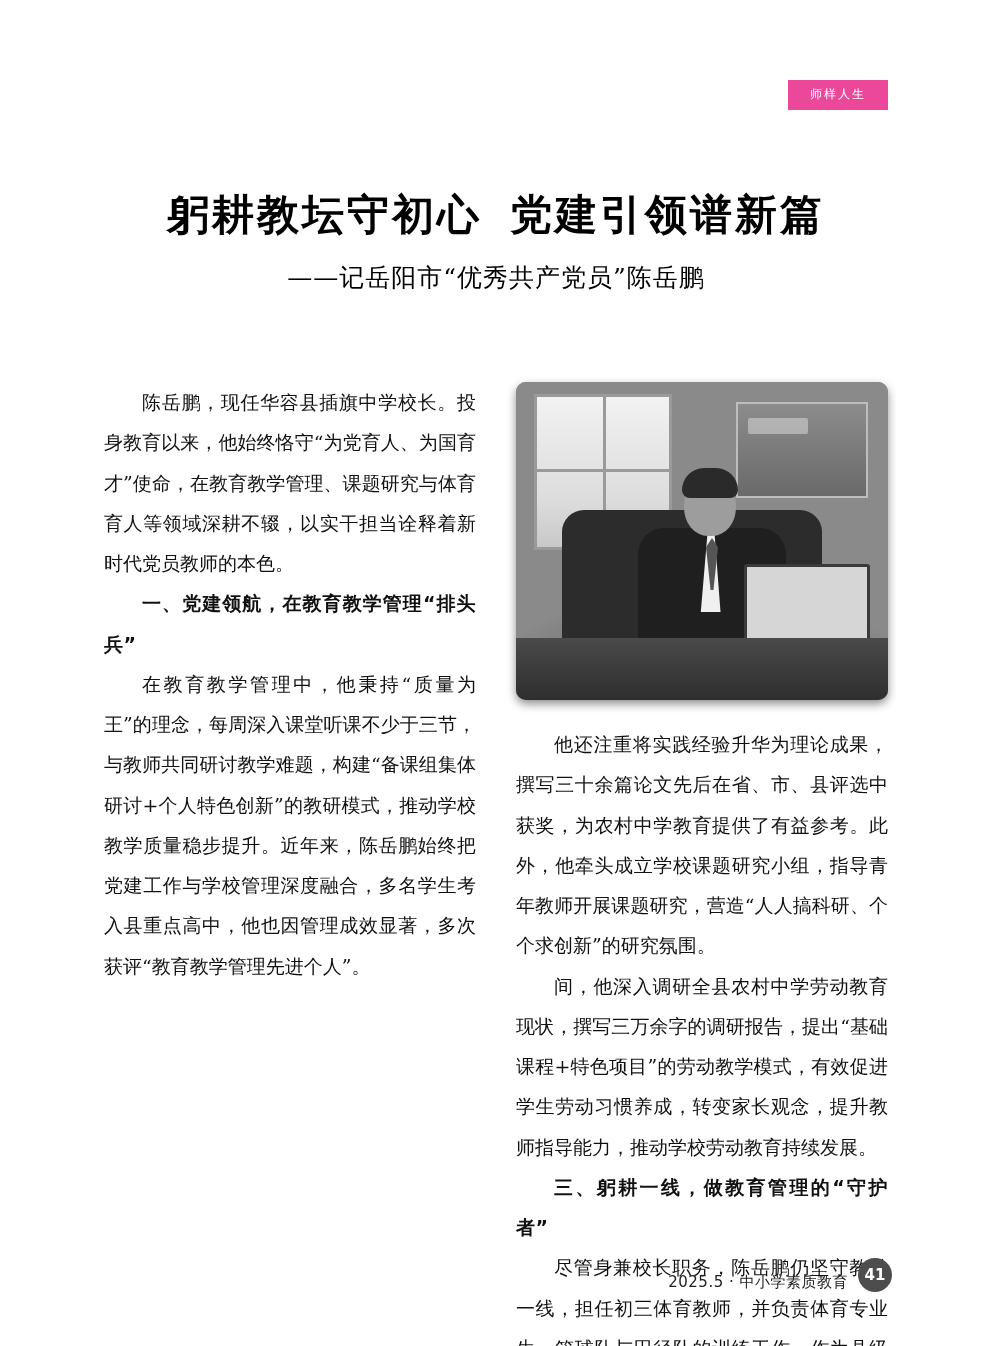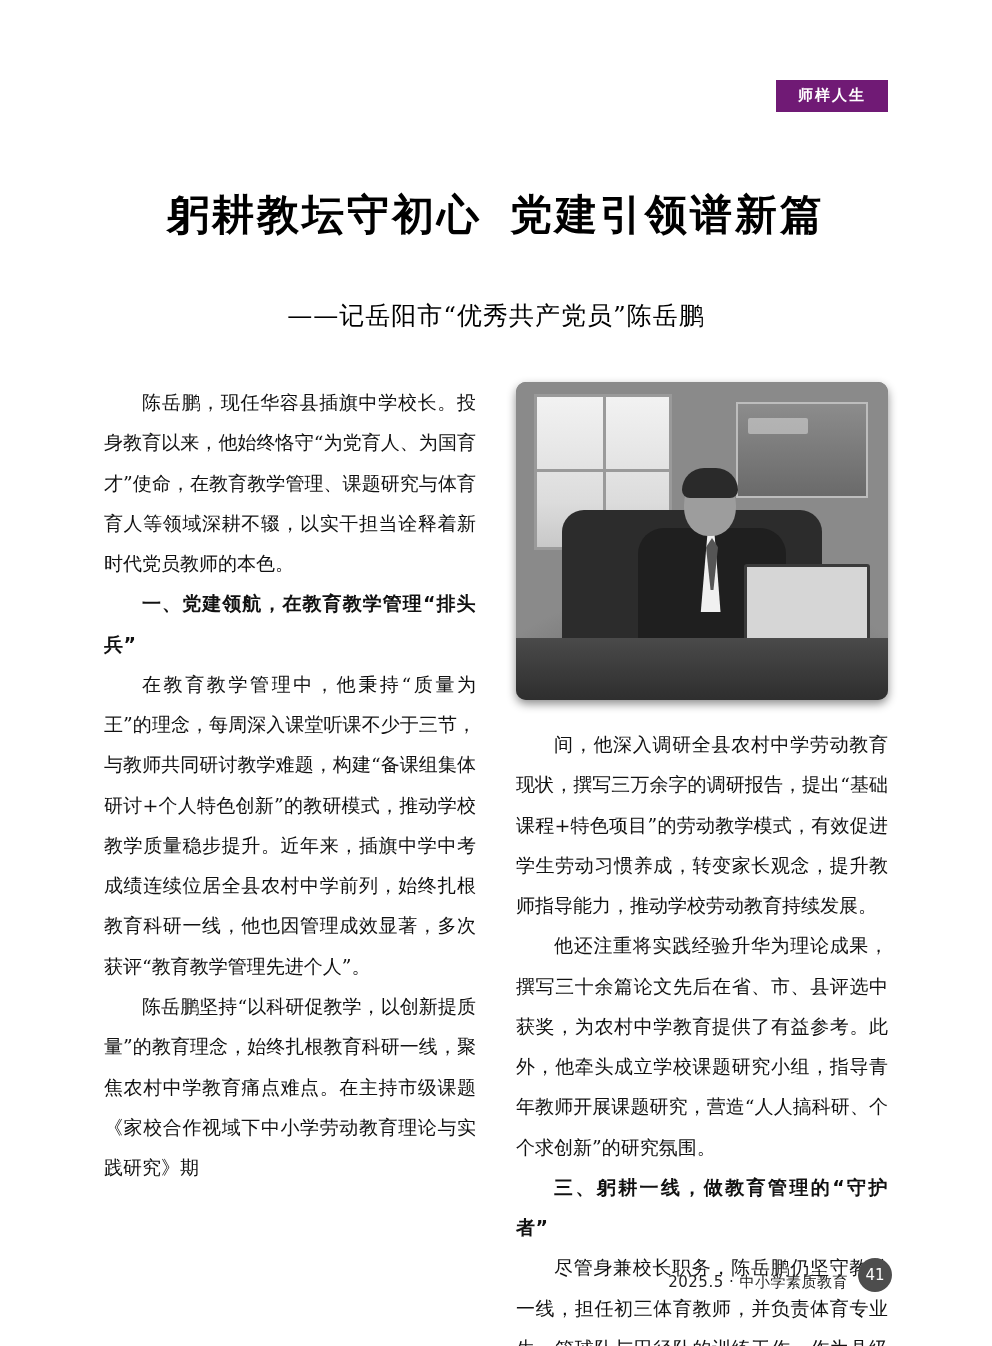--- a/index.html
+++ b/index.html
@@ -14,27 +14,26 @@
     font-family: "DejaVu Serif", "Liberation Serif", serif;
     color: #111;
     overflow: hidden;
   }
 
   
   .header-band {
     position: absolute;
     top: 80px;
     right: 104px;
-    background: #701a75;
+    background: #ec4899;
     color: #ffffff;
-    font-size: 15px;
+    font-size: 12px;
     letter-spacing: 2px;
     padding: 6px 22px 7px 22px;
     font-family: "DejaVu Sans", "Liberation Sans", sans-serif;
-    font-weight: bold;
   }
 
   
   .title-wrap {
     position: absolute;
     top: 180px;
     left: 0;
     width: 992px;
     text-align: center;
   }
@@ -45,21 +44,21 @@
     color: #000;
     font-family: "DejaVu Sans", "Liberation Sans", sans-serif;
     line-height: 1.3;
     margin-top: 8px;
   }
   .main-title .gap {
     display: inline-block;
     width: 28px;
   }
   .sub-title {
-    margin-top: 56px;
+    margin-top: 18px;
     font-size: 25px;
     letter-spacing: 1px;
     color: #000;
     font-family: "DejaVu Serif", "Liberation Serif", serif;
   }
 
   
   .columns {
     position: absolute;
     top: 382px;
@@ -194,43 +193,42 @@
   .footer-text {
     font-size: 15px;
     color: #222;
     font-family: "DejaVu Sans", "Liberation Sans", sans-serif;
     letter-spacing: 0.5px;
   }
   .page-circle {
     width: 34px; height: 34px; border-radius: 50%;
     background: #4d4d4d; color: #fff;
     display: flex; align-items: center; justify-content: center;
-    font-size: 15px; font-weight: normal;
+    font-size: 15px; font-weight: bold;
     font-family: "DejaVu Sans", "Liberation Sans", sans-serif;
   }
 </style>
 </head>
 <body>
 
 <div class="header-band">师样人生</div>
 
 <div class="title-wrap">
   <div class="main-title">
     <span>躬耕教坛守初心</span><span class="gap"></span><span>党建引领谱新篇</span>
   </div>
   <div class="sub-title">——记岳阳市“优秀共产党员”陈岳鹏</div>
 </div>
 
 <div class="columns">
 
   <div class="col col-left">
     <p>陈岳鹏，现任华容县插旗中学校长。投身教育以来，他始终恪守“为党育人、为国育才”使命，在教育教学管理、课题研究与体育育人等领域深耕不辍，以实干担当诠释着新时代党员教师的本色。</p>
     <p class="sec">一、党建领航，在教育教学管理“排头兵”</p>
-    <p>在教育教学管理中，他秉持“质量为王”的理念，每周深入课堂听课不少于三节，与教师共同研讨教学难题，构建“备课组集体研讨+个人特色创新”的教研模式，推动学校教学质量稳步提升。近年来，插旗中学中考成绩连续位居全县农村中学前列，始终扎根教育科研一线，他也因管理成效显著，多次获评“教育教学管理先进个人”。</p>
-    <p>陈岳鹏坚持“以科研促教学，以创新提质量”的教育理念，始终扎根教育科研一线，聚焦农村中学教育痛点难点。在主持市级课题《家校合作视域下中小学劳动教育理论与实践研究》期</p>
+    <p>在教育教学管理中，他秉持“质量为王”的理念，每周深入课堂听课不少于三节，与教师共同研讨教学难题，构建“备课组集体研讨+个人特色创新”的教研模式，推动学校教学质量稳步提升。近年来，陈岳鹏始终把党建工作与学校管理深度融合，多名学生考入县重点高中，他也因管理成效显著，多次获评“教育教学管理先进个人”。</p>
   </div>
 
   <div class="photo-box">
     <div class="photo-inner">
       <div class="ph-window"></div>
       <div class="ph-wallart"></div>
       <div class="ph-monitor"></div>
       <div class="ph-chair"></div>
       <div class="ph-body"></div>
       <div class="ph-shirt"></div>
@@ -238,22 +236,22 @@
       <div class="ph-head"></div>
       <div class="ph-hair"></div>
       <div class="ph-laptop"></div>
       <div class="ph-laptop-base"></div>
       <div class="ph-desk"></div>
     </div>
   </div>
 
   <div class="col col-right">
     <div class="after-photo">
+      <p>他还注重将实践经验升华为理论成果，撰写三十余篇论文先后在省、市、县评选中获奖，为农村中学教育提供了有益参考。此外，他牵头成立学校课题研究小组，指导青年教师开展课题研究，营造“人人搞科研、个个求创新”的研究氛围。</p>
       <p>间，他深入调研全县农村中学劳动教育现状，撰写三万余字的调研报告，提出“基础课程+特色项目”的劳动教学模式，有效促进学生劳动习惯养成，转变家长观念，提升教师指导能力，推动学校劳动教育持续发展。</p>
-      <p>他还注重将实践经验升华为理论成果，撰写三十余篇论文先后在省、市、县评选中获奖，为农村中学教育提供了有益参考。此外，他牵头成立学校课题研究小组，指导青年教师开展课题研究，营造“人人搞科研、个个求创新”的研究氛围。</p>
       <p class="sec">三、躬耕一线，做教育管理的“守护者”</p>
       <p>尽管身兼校长职务，陈岳鹏仍坚守教学一线，担任初三体育教师，并负责体育专业生、篮球队与田径队的训练工作。作为县级优秀教练员、裁判员，他针对农村学生体育基础薄弱的特点，制定个性化训练计划，每天利用清晨和放学</p>
     </div>
   </div>
 
 </div>
 
 <div class="footer">
   <span class="footer-text">2025.5 · 中小学素质教育</span>
   <span class="page-circle">41</span>

